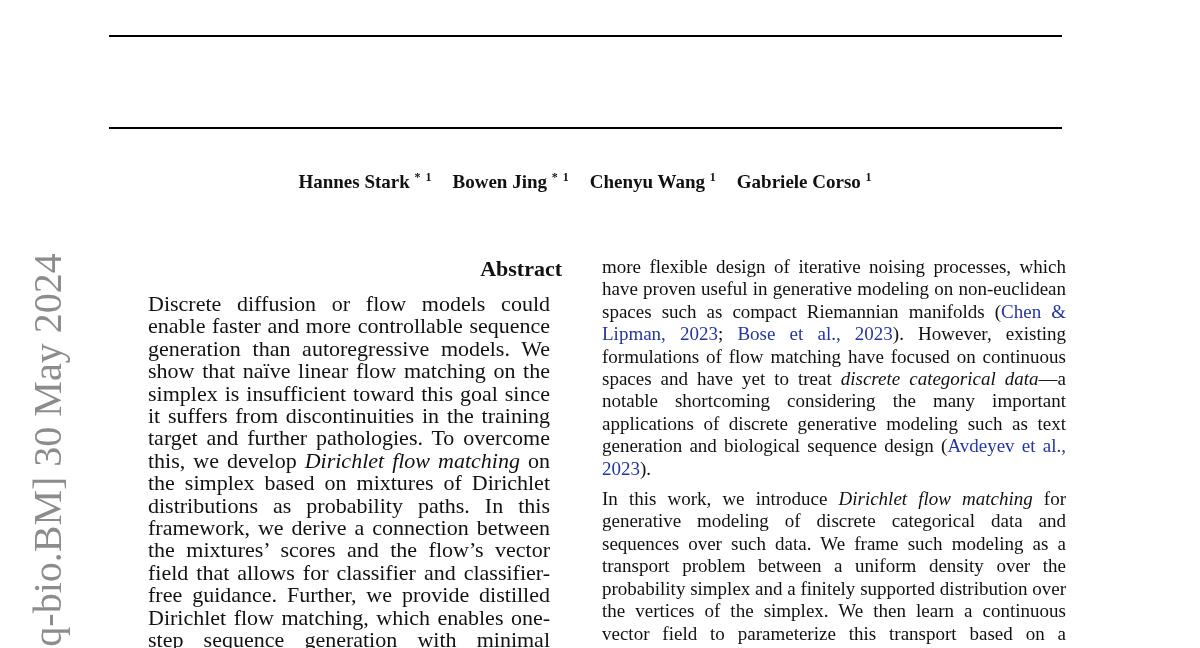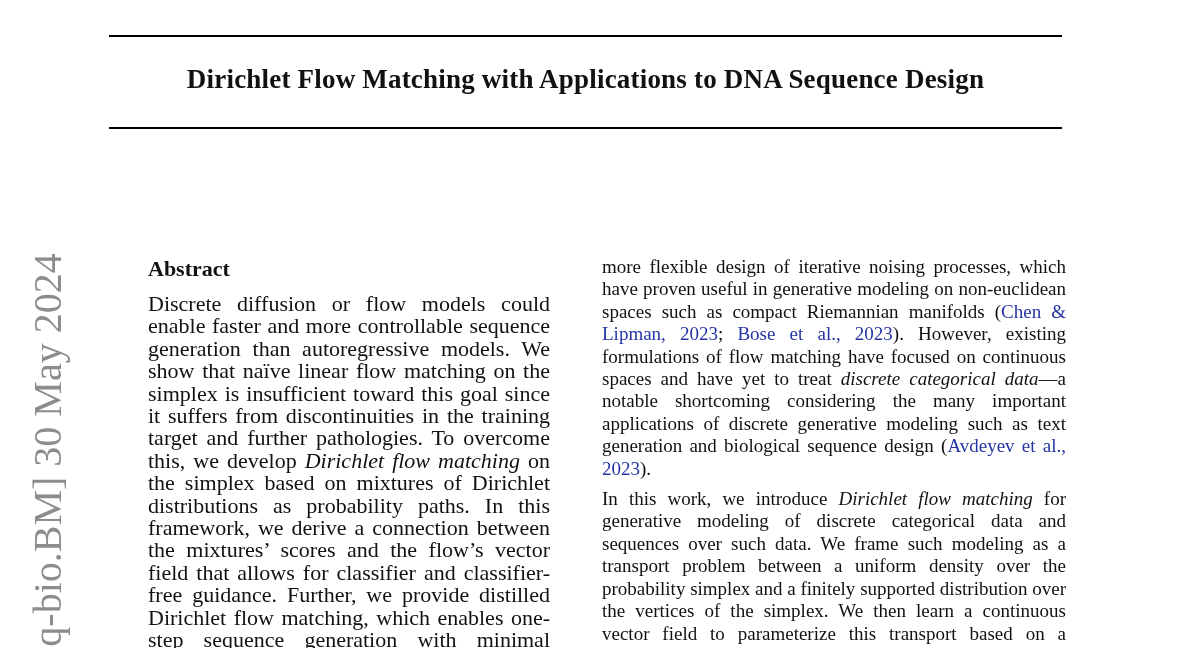--- a/index.html
+++ b/index.html
@@ -15,22 +15,22 @@
     position:absolute; left:109px; top:64px; width:953px;
     text-align:center; font-size:27px; font-weight:bold; letter-spacing:0.2px;
   }
   .authors {
     position:absolute; left:109px; top:165px; width:953px;
     text-align:center; font-size:19px; font-weight:bold; line-height:25px;
   }
   .author { margin:0 10px; white-space:nowrap; }
   .author sup { font-size:12px; font-weight:bold; letter-spacing:1px; }
   .abs-head {
-    position:absolute; left:148px; top:256px; width:402px;
-    text-align:left; font-size:22px; font-weight:bold;
+    position:absolute; left:160px; top:256px; width:402px;
+    text-align:right; font-size:22px; font-weight:bold;
   }
   .abs-body {
     position:absolute; left:148px; top:293px; width:402px;
     font-size:22px; line-height:22.4px; text-align:justify;
     hyphens:auto; -webkit-hyphens:auto;
   }
   .col-right {
     position:absolute; left:602px; top:256px; width:464px;
     font-size:19px; line-height:22.4px; text-align:justify;
     hyphens:auto; -webkit-hyphens:auto;
@@ -46,25 +46,25 @@
 </style>
 </head>
 <body>
 
 <div class="page">
 
   <div class="watermark">[q-bio.BM]  30 May 2024</div>
 
   <div class="rule rule-top"></div>
 
-  <div class="paper-title">Dirichlet Flow Matching with Applications to DNA Sequence Design</div>
 
   <div class="rule rule-mid"></div>
 
   <div class="authors">
+    <div><span class="author">Hannes Stark <sup>* 1</sup></span><span class="author">Bowen Jing <sup>* 1</sup></span><span class="author">Chenyu Wang <sup>1</sup></span><span class="author">Gabriele Corso <sup>1</sup></span></div>
   </div>
 
   <div class="abs-head">Abstract</div>
 
   <div class="abs-body">
     <p><span>Discrete diffusion or flow models could enable faster and more controllable sequence generation than autoregressive models. We show that naïve linear flow matching on the simplex is insufficient toward this goal since it suffers from discontinuities in the training target and further pathologies. To overcome this, we develop </span><span class="it">Dirichlet flow matching</span><span> on the simplex based on mixtures of Dirichlet distributions as probability paths. In this framework, we derive a connection between the mixtures’ scores and the flow’s vector field that allows for classifier and classifier-free guidance. Further, we provide distilled Dirichlet flow matching, which enables one-step sequence generation with minimal performance hits, resulting in</span></p>
   </div>
 
   <div class="col-right">
     <p><span>more flexible design of iterative noising processes, which have proven useful in generative modeling on non-euclidean spaces such as compact Riemannian manifolds (</span><span class="cite">Chen &amp; Lipman, 2023</span><span>; </span><span class="cite">Bose et al., 2023</span><span>). However, existing formulations of flow matching have focused on continuous spaces and have yet to treat </span><span class="it">discrete categorical data</span><span>—a notable shortcoming considering the many important applications of discrete generative modeling such as text generation and biological sequence design (</span><span class="cite">Avdeyev et al., 2023</span><span>).</span></p>

